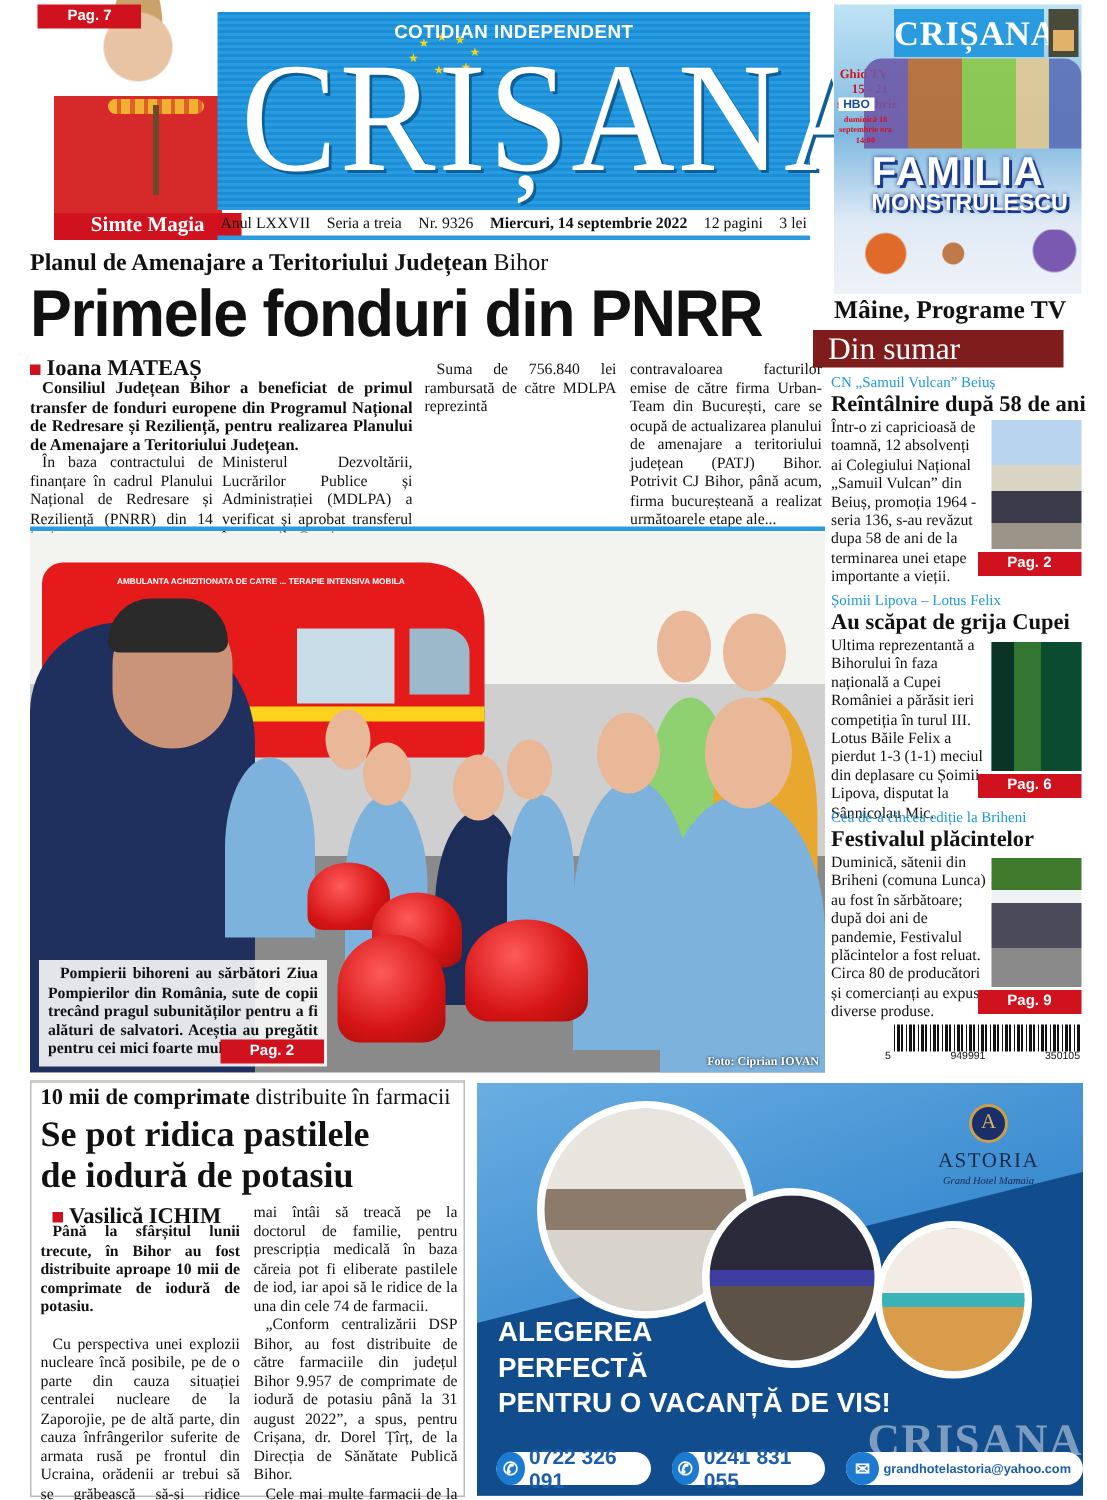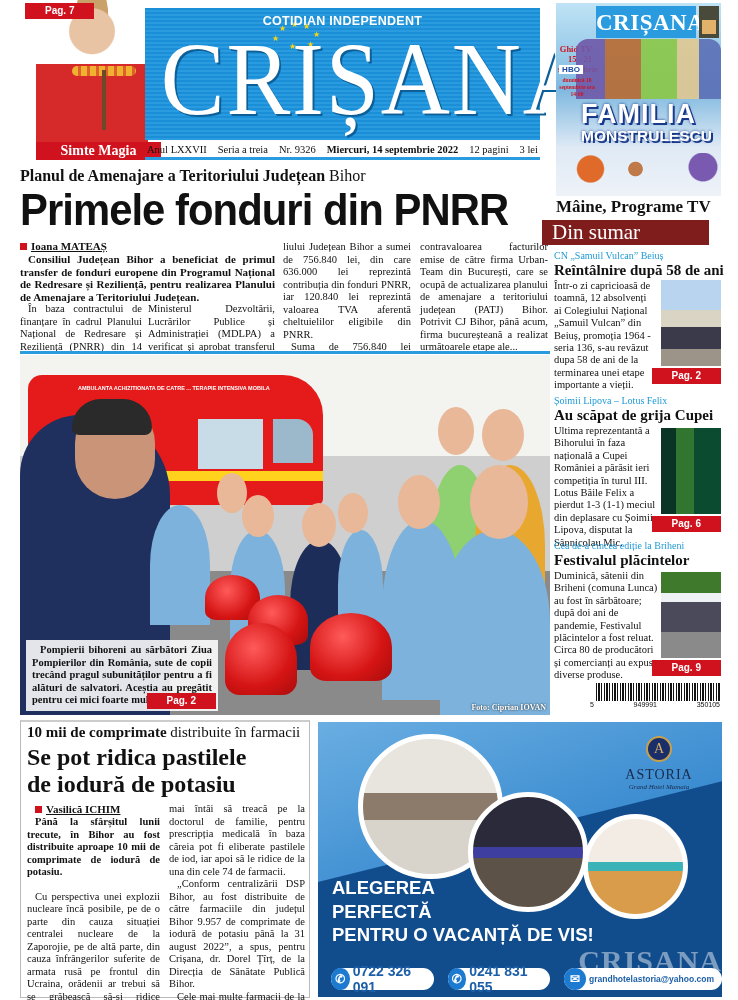--- a/index.html
+++ b/index.html
@@ -78,21 +78,21 @@
 
   .barcode { left: 590px; top: 683px; width: 130px; height: 28px; }
   .barcode .bars { height: 18px; background: repeating-linear-gradient(90deg, #111 0 1px, #fff 1px 2px, #111 2px 4px, #fff 4px 5px, #111 5px 6px, #fff 6px 8px); margin-left: 6px; }
   .barcode .nums { font-family: "Liberation Sans", sans-serif; font-size: 7px; display: flex; justify-content: space-between; }
 
   
   .kicker { left: 20px; top: 167px; font-size: 16px; }
   .kicker b { font-weight: bold; }
   .headline { left: 20px; top: 184px; width: 530px; font-family: "Liberation Sans", sans-serif; font-weight: 900;
     font-size: 44px; line-height: 52px; letter-spacing: -1px; transform: scaleX(.95); transform-origin: left; white-space: nowrap; }
-  .byline { font-weight: bold; font-size: 11px; text-decoration: underline; }
+  .byline { font-weight: bold; font-size: 15px; }
   .sq { display: inline-block; width: 7px; height: 7px; background: #d0121f; margin-right: 4px; vertical-align: 0; }
   .lead { left: 20px; top: 240px; width: 255px; font-size: 11px; line-height: 12.8px; }
   .lead .intro { font-weight: bold; text-align: justify; text-indent: 8px; }
   .col { position: absolute; font-size: 10.5px; line-height: 12.5px; text-align: justify; }
   .col p { text-indent: 8px; }
   .cont { font-style: italic; font-weight: bold; font-size: 7.5px; text-align: right; border-top: 1px solid #333; display: inline-block; }
   .lead-rule { left: 20px; top: 351px; width: 530px; height: 3px; background: #2b9be0; }
 
   
   .main-photo { left: 20px; top: 355px; width: 530px; height: 360px; overflow: hidden;
@@ -239,21 +239,20 @@
   <div class="byline"><span class="sq"></span><span>Ioana MATEAȘ</span></div>
   <div class="intro">Consiliul Județean Bihor a beneficiat de primul transfer de fonduri europene din Programul Național de Redresare și Reziliență, pentru realizarea Planului de Amenajare a Teritoriului Județean.</div>
 </div>
 <div class="col" style="left:20px;top:303px;width:122px">
     <p>În baza contractului de finanțare în cadrul Planului Național de Redresare și Reziliență (PNRR) din 14 iunie a.c.,</p>
   </div>
 <div class="col" style="left:148px;top:303px;width:127px">
     <p style="text-indent:0">Ministerul Dezvoltării, Lucrărilor Publice și Administrației (MDLPA) a verificat și aprobat transferul în conturile Consi-</p>
   </div>
 <div class="col" style="left:283px;top:241px;width:128px">
-  <p style="text-indent:0">liului Județean Bihor a sumei de 756.840 lei, din care 636.000 lei reprezintă contribuția din fonduri PNRR, iar 120.840 lei reprezintă valoarea TVA aferentă cheltuielilor eligibile din PNRR.</p>
   <p>Suma de 756.840 lei rambursată de către MDLPA reprezintă</p>
 </div>
 <div class="col" style="left:420px;top:241px;width:128px">
   <p style="text-indent:0">contravaloarea facturilor emise de către firma Urban-Team din București, care se ocupă de actualizarea planului de amenajare a teritoriului județean (PATJ) Bihor. Potrivit CJ Bihor, până acum, firma bucureșteană a realizat următoarele etape ale...</p>
   <div style="text-align:right;margin-top:6px"><span class="cont">continuare în pagina 3</span></div>
 </div>
 <div class="abs lead-rule"></div>
 
 <div class="abs main-photo">
   <div class="ambulance">

